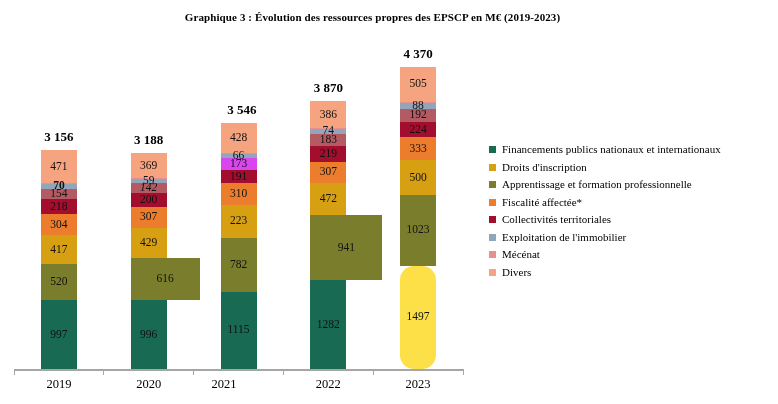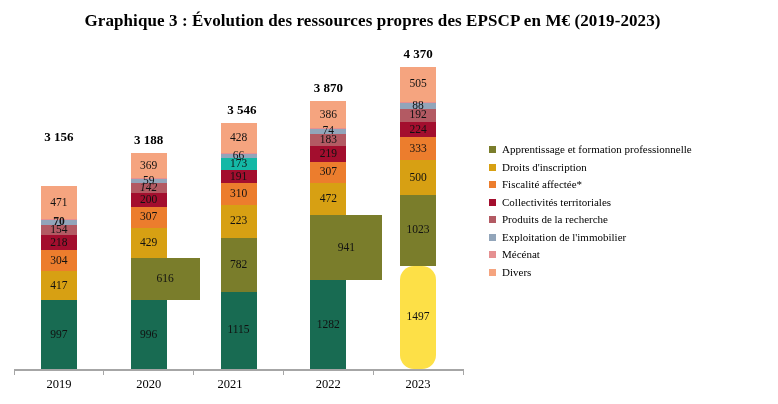--- a/index.html
+++ b/index.html
@@ -10,21 +10,21 @@
     background: #ffffff;
     font-family: "Liberation Serif", "DejaVu Serif", serif;
     overflow: hidden;
   }
   #chart-title {
     position: absolute;
     top: 11px;
     left: 0;
     width: 745px;
     text-align: center;
-    font-size: 17px;
+    font-size: 11px;
     font-weight: 700;
     color: #000000;
     letter-spacing: 0.1px;
   }
   .axis-line {
     position: absolute;
     height: 2px;
     background: #a6a6a6;
   }
   .axis-tick {
@@ -98,38 +98,38 @@
   }
 </style>
 </head>
 <body>
 
 <div id="canvas">
   <div id="chart-title">Graphique 3 : Évolution des ressources propres des EPSCP en M€ (2019-2023)</div>
   <div id="plot-area"></div>
   <div id="legend">
       <div class="legend-item">
+        <span class="legend-swatch" style="background: rgb(24, 107, 82);"></span>
+        <span class="legend-label">Financements publics nationaux et internationaux</span>
+      </div>
+      <div class="legend-item">
+        <span class="legend-swatch" style="background: rgb(215, 160, 19);"></span>
+        <span class="legend-label">Droits d'inscription</span>
+      </div>
+      <div class="legend-item">
         <span class="legend-swatch" style="background: rgb(122, 125, 43);"></span>
         <span class="legend-label">Apprentissage et formation professionnelle</span>
       </div>
       <div class="legend-item">
-        <span class="legend-swatch" style="background: rgb(215, 160, 19);"></span>
-        <span class="legend-label">Droits d'inscription</span>
-      </div>
-      <div class="legend-item">
         <span class="legend-swatch" style="background: rgb(236, 125, 45);"></span>
         <span class="legend-label">Fiscalité affectée*</span>
       </div>
       <div class="legend-item">
         <span class="legend-swatch" style="background: rgb(163, 14, 46);"></span>
         <span class="legend-label">Collectivités territoriales</span>
-      </div>
-      <div class="legend-item">
-        <span class="legend-swatch" style="background: rgb(179, 90, 99);"></span>
-        <span class="legend-label">Produits de la recherche</span>
       </div>
       <div class="legend-item">
         <span class="legend-swatch" style="background: rgb(146, 165, 186);"></span>
         <span class="legend-label">Exploitation de l'immobilier</span>
       </div>
       <div class="legend-item">
         <span class="legend-swatch" style="background: rgb(229, 144, 145);"></span>
         <span class="legend-label">Mécénat</span>
       </div>
       <div class="legend-item">
@@ -141,20 +141,23 @@
     <div class="axis-tick" style="left: 13.5px; top: 369px; background: rgb(166, 166, 166);"></div>
     <div class="axis-tick" style="left: 103.3px; top: 369px; background: rgb(166, 166, 166);"></div>
     <div class="axis-tick" style="left: 193.1px; top: 369px; background: rgb(166, 166, 166);"></div>
     <div class="axis-tick" style="left: 282.9px; top: 369px; background: rgb(166, 166, 166);"></div>
     <div class="axis-tick" style="left: 372.7px; top: 369px; background: rgb(166, 166, 166);"></div>
     <div class="axis-tick" style="left: 462.5px; top: 369px; background: rgb(166, 166, 166);"></div>
     <div class="bar" style="left: 40.9px; width: 36px; top: 150.442px; height: 218.558px;">
       <div class="bar-segment" style="flex-basis: 68.9002px; background: rgb(24, 107, 82);">
         <div class="seg-label">997</div>
       </div>
+      <div class="bar-segment" style="flex-basis: 35.9359px; background: rgb(122, 125, 43);">
+        <div class="seg-label">520</div>
+      </div>
       <div class="bar-segment" style="flex-basis: 28.8178px; background: rgb(215, 160, 19);">
         <div class="seg-label">417</div>
       </div>
       <div class="bar-segment" style="flex-basis: 21.0087px; background: rgb(236, 125, 45);">
         <div class="seg-label">304</div>
       </div>
       <div class="bar-segment" style="flex-basis: 15.0654px; background: rgb(163, 14, 46);">
         <div class="seg-label">218</div>
       </div>
       <div class="bar-segment" style="flex-basis: 10.6426px; background: rgb(179, 90, 99);">
@@ -208,33 +211,33 @@
       </div>
       <div class="bar-segment" style="flex-basis: 33.0334px; background: rgb(215, 160, 19);">
         <div class="seg-label">223</div>
       </div>
       <div class="bar-segment" style="flex-basis: 21.4233px; background: rgb(236, 125, 45);">
         <div class="seg-label">310</div>
       </div>
       <div class="bar-segment" style="flex-basis: 13.1995px; background: rgb(163, 14, 46);">
         <div class="seg-label">191</div>
       </div>
-      <div class="bar-segment" style="flex-basis: 11.9556px; background: #14b8a6;">
+      <div class="bar-segment" style="flex-basis: 11.9556px; background: #d946ef;">
         <div class="seg-label">173</div>
       </div>
       <div class="bar-segment" style="flex-basis: 4.5611px; background: rgb(146, 165, 186);">
         <div class="seg-label">66</div>
       </div>
       <div class="bar-segment" style="flex-basis: 0.8px; background: rgb(229, 144, 145);"></div>
       <div class="bar-segment" style="flex-basis: 29.578px; background: rgb(245, 164, 127);">
         <div class="seg-label">428</div>
       </div>
     </div>
     <div class="total-label" style="left: 197px; width: 89.8px; top: 102.352px;">3 546</div>
-    <div class="x-label" style="left: 185px; width: 89.8px; top: 377px;">2021</div>
+    <div class="x-label" style="left: 179px; width: 89.8px; top: 377px;">2021</div>
     <div class="bar" style="left: 310.3px; width: 36px; top: 101.168px; height: 267.832px;">
       <div class="bar-segment" style="flex-basis: 88.5959px; background: rgb(24, 107, 82);">
         <div class="seg-label">1282</div>
       </div>
       <div class="bar-segment" style="flex-basis: 65.0302px; background: rgb(122, 125, 43); padding-left: 36px;">
         <div class="seg-label">941</div>
       </div>
       <div class="bar-segment" style="flex-basis: 32.6188px; background: rgb(215, 160, 19);">
         <div class="seg-label">472</div>
       </div>

